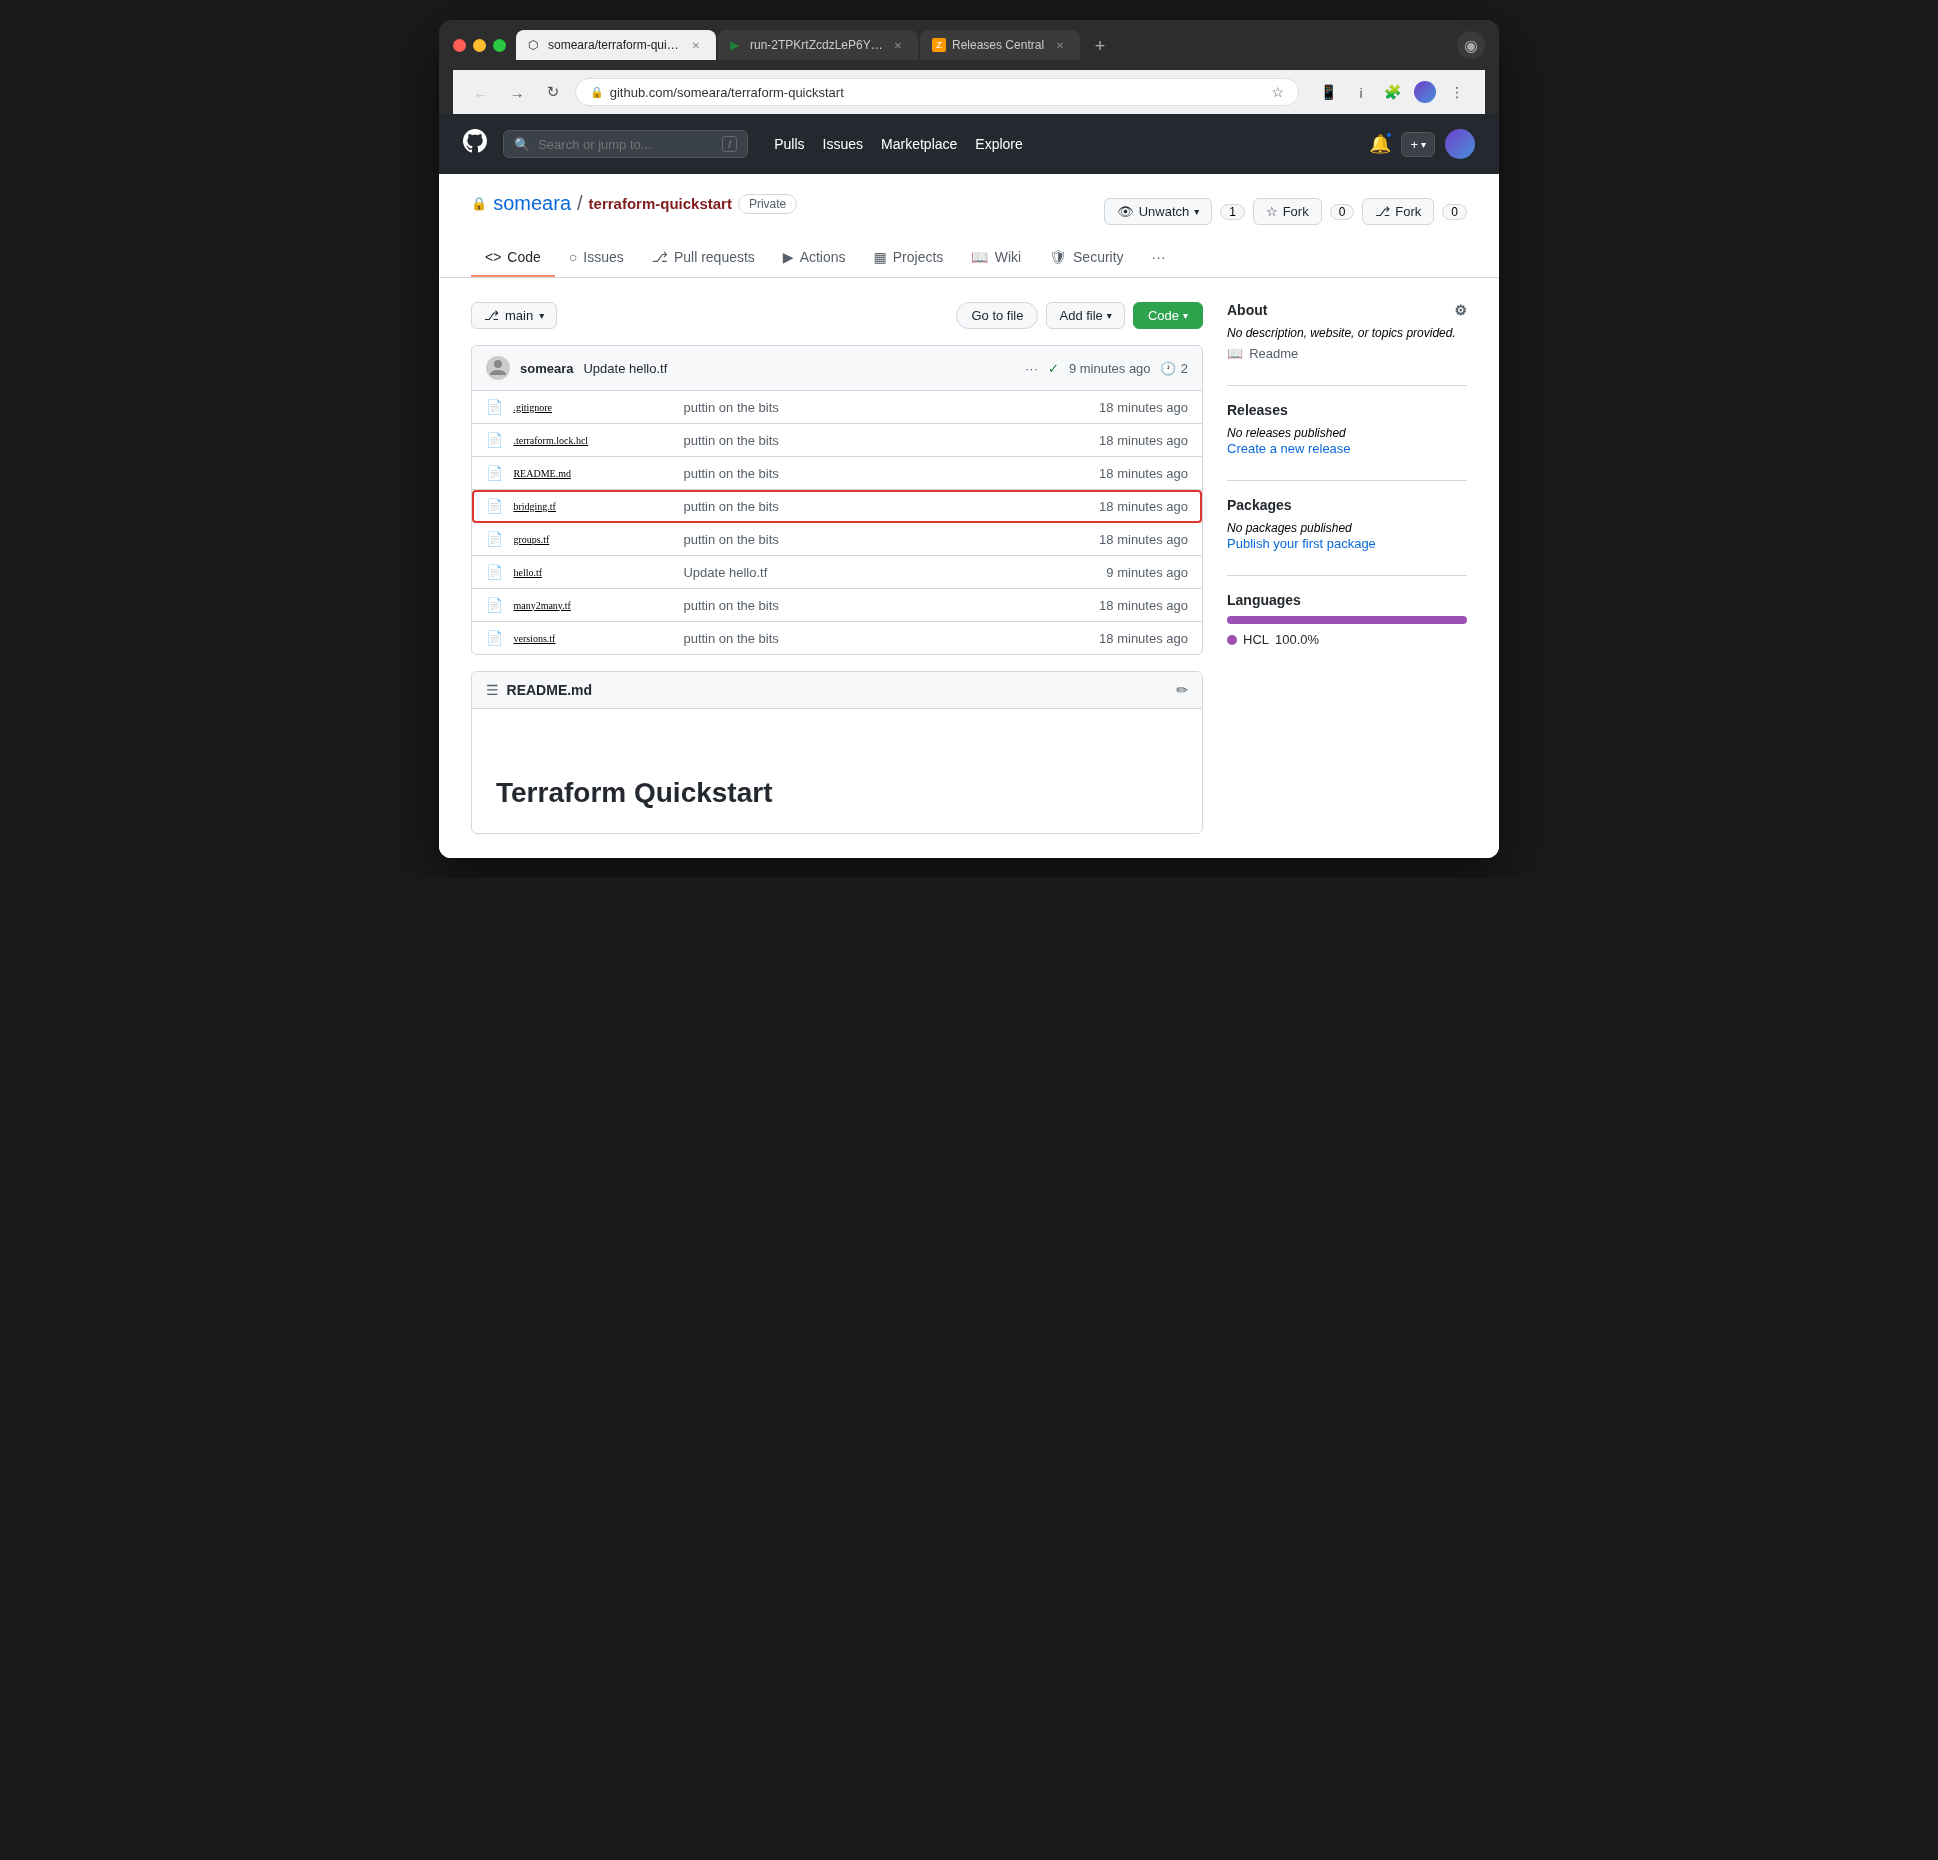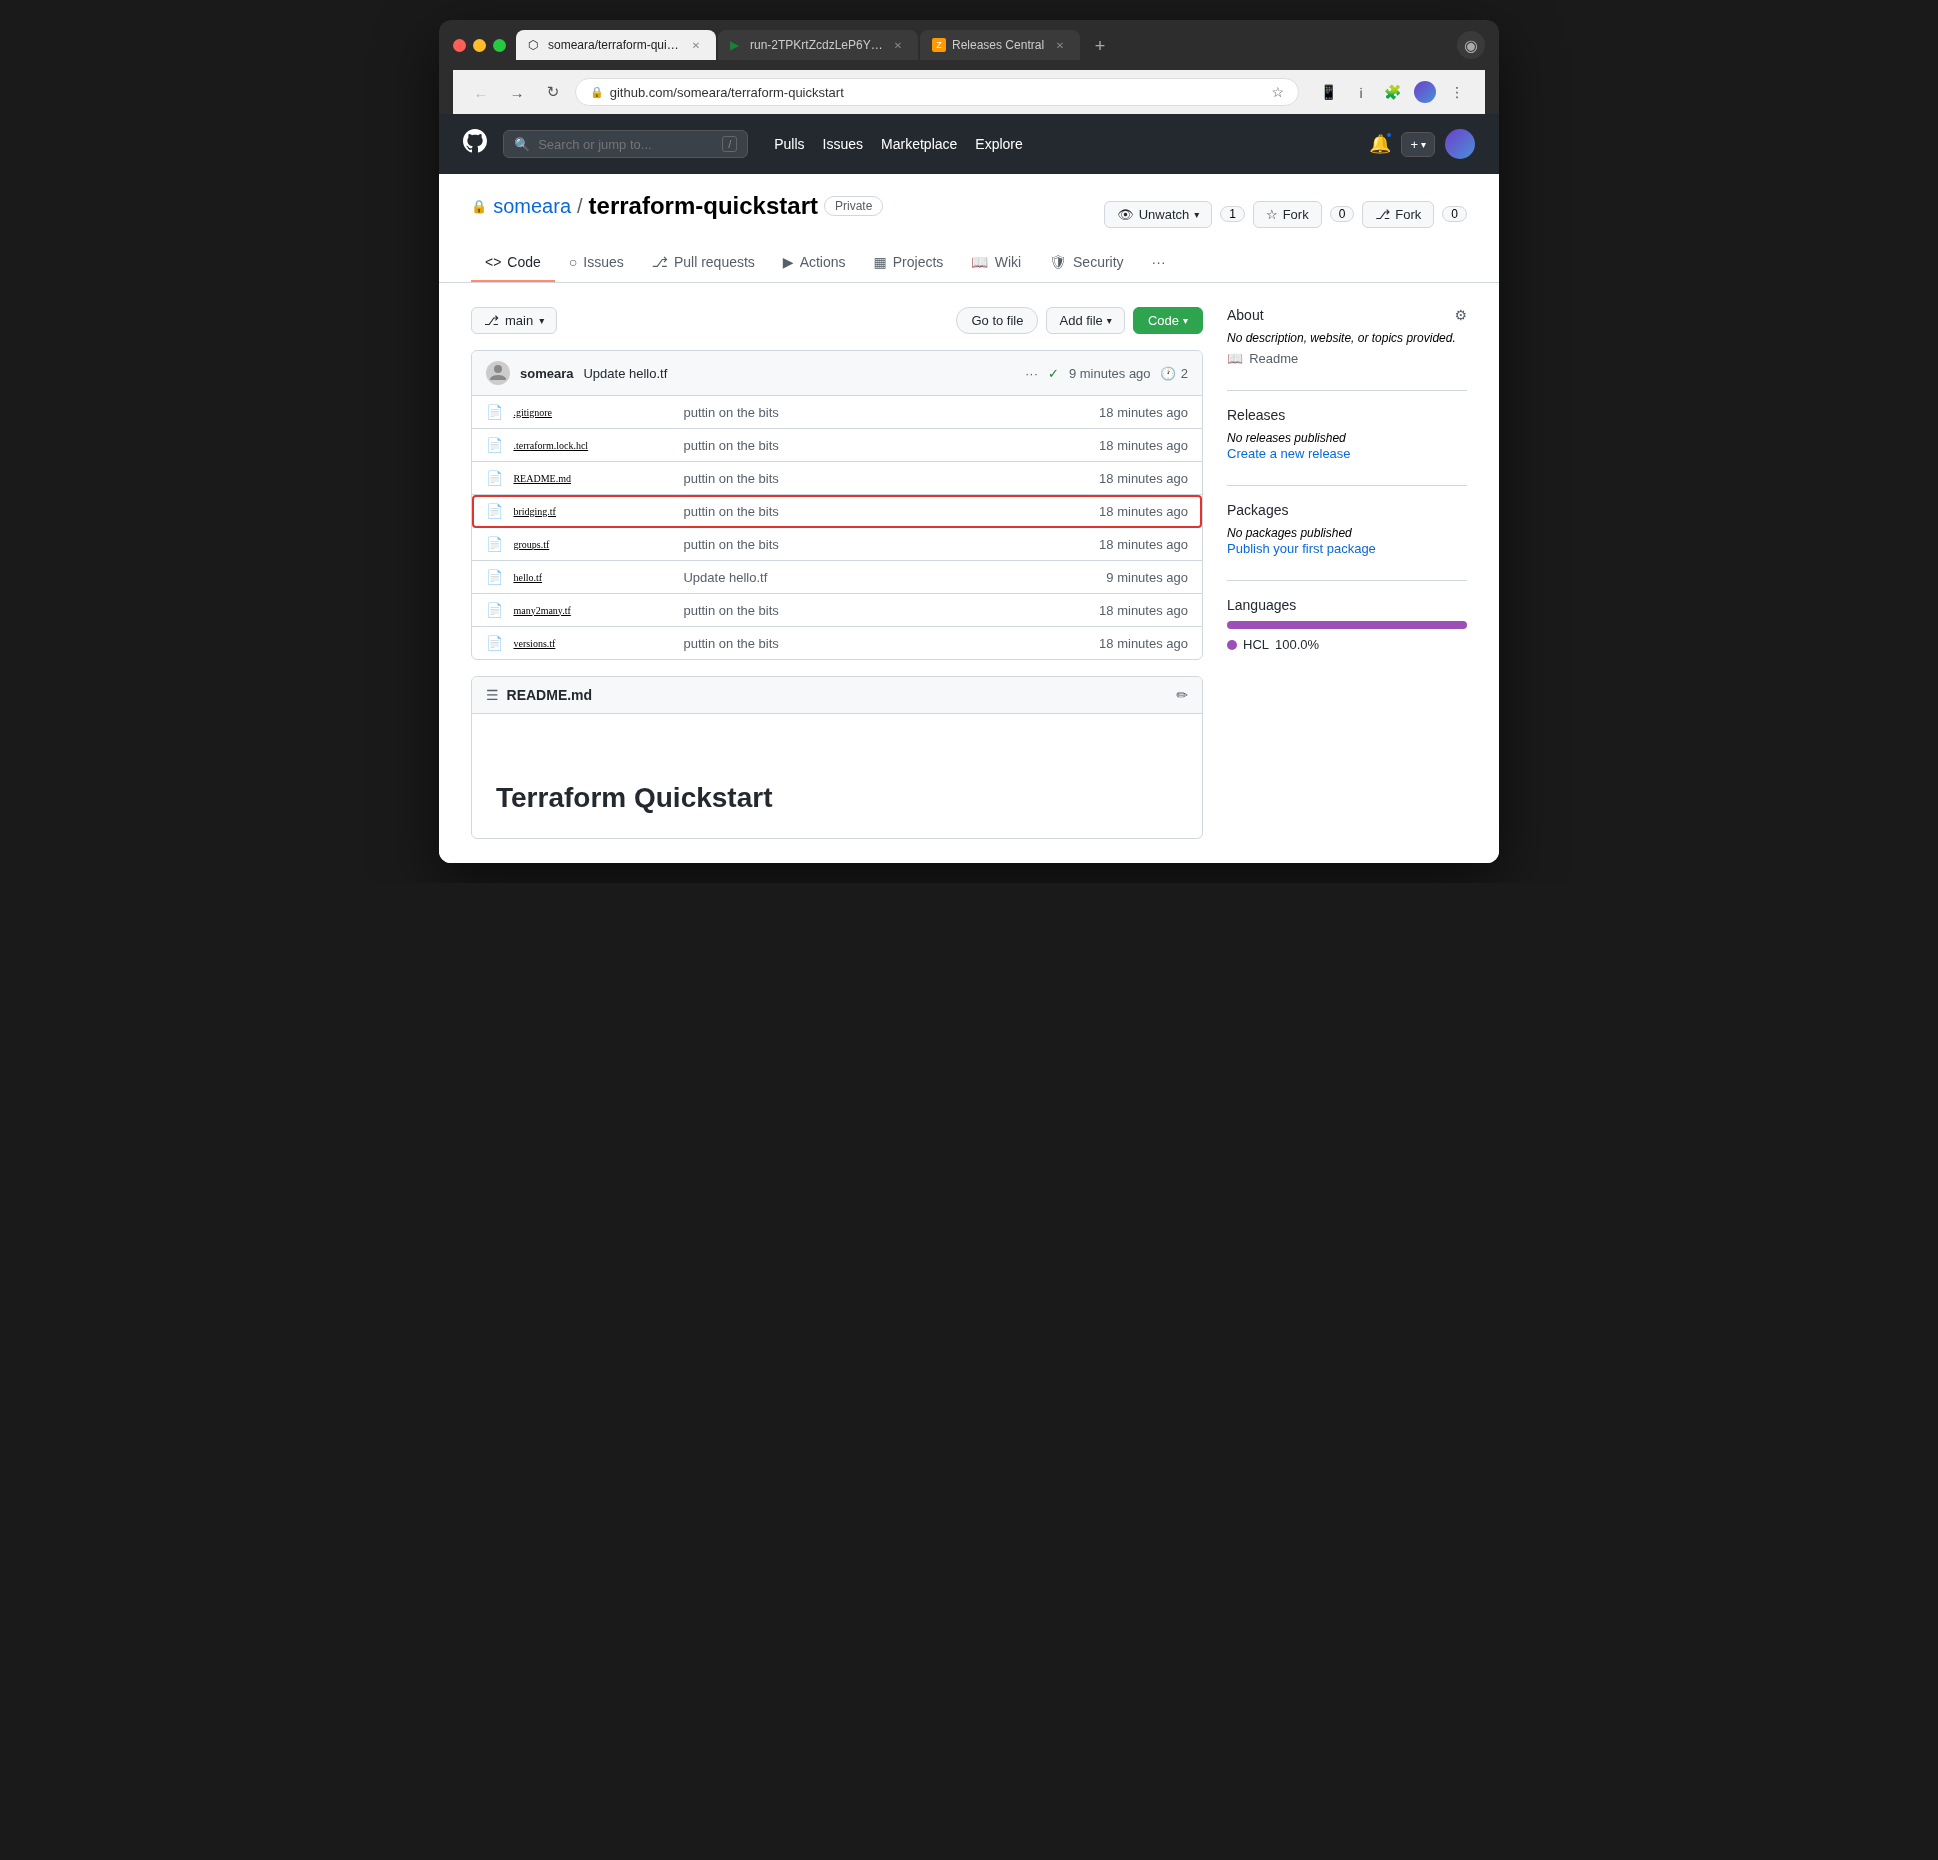--- a/index.html
+++ b/index.html
@@ -225,21 +225,21 @@
     }
     .repo-breadcrumb {
       display: flex;
       align-items: center;
       gap: 6px;
       margin-bottom: 16px;
     }
     .lock-small { color: #57606a; font-size: 13px; }
     .repo-owner { color: #0969da; font-size: 20px; font-weight: 400; text-decoration: none; }
     .repo-slash { color: #57606a; font-size: 20px; }
-    .repo-name { color: #000000; font-size: 24px; font-weight: 700; text-decoration: none; }
+    .repo-name { color: #7f1d1d; font-size: 15px; font-weight: 700; text-decoration: none; }
     .badge-private {
       background: #fff;
       border: 1px solid #d0d7de;
       border-radius: 20px;
       padding: 2px 10px;
       font-size: 12px;
       color: #57606a;
       font-weight: 500;
     }
     .repo-actions {
@@ -428,21 +428,21 @@
     .readme-icon { color: #57606a; margin-right: 8px; }
     .readme-title { font-weight: 600; font-size: 14px; color: #24292f; flex: 1; }
     .readme-edit { color: #57606a; font-size: 14px; cursor: pointer; }
     .readme-body { padding: 24px; }
     .readme-body h1 { font-size: 28px; font-weight: 700; color: #24292f; margin-top: 44px; }
 
     
     .sidebar-section { margin-bottom: 24px; }
     .sidebar-heading {
       font-size: 14px;
-      font-weight: 400;
+      font-weight: 700;
       color: #24292f;
       margin-bottom: 8px;
       display: flex;
       align-items: center;
       justify-content: space-between;
     }
     .sidebar-gear { color: #57606a; font-size: 14px; cursor: pointer; }
     .sidebar-muted { color: #000000; font-size: 12px; font-style: italic; }
     .sidebar-link { color: #0969da; font-size: 13px; text-decoration: none; cursor: pointer; }
     .sidebar-divider { border: none; border-top: 1px solid #d0d7de; margin: 16px 0; }

